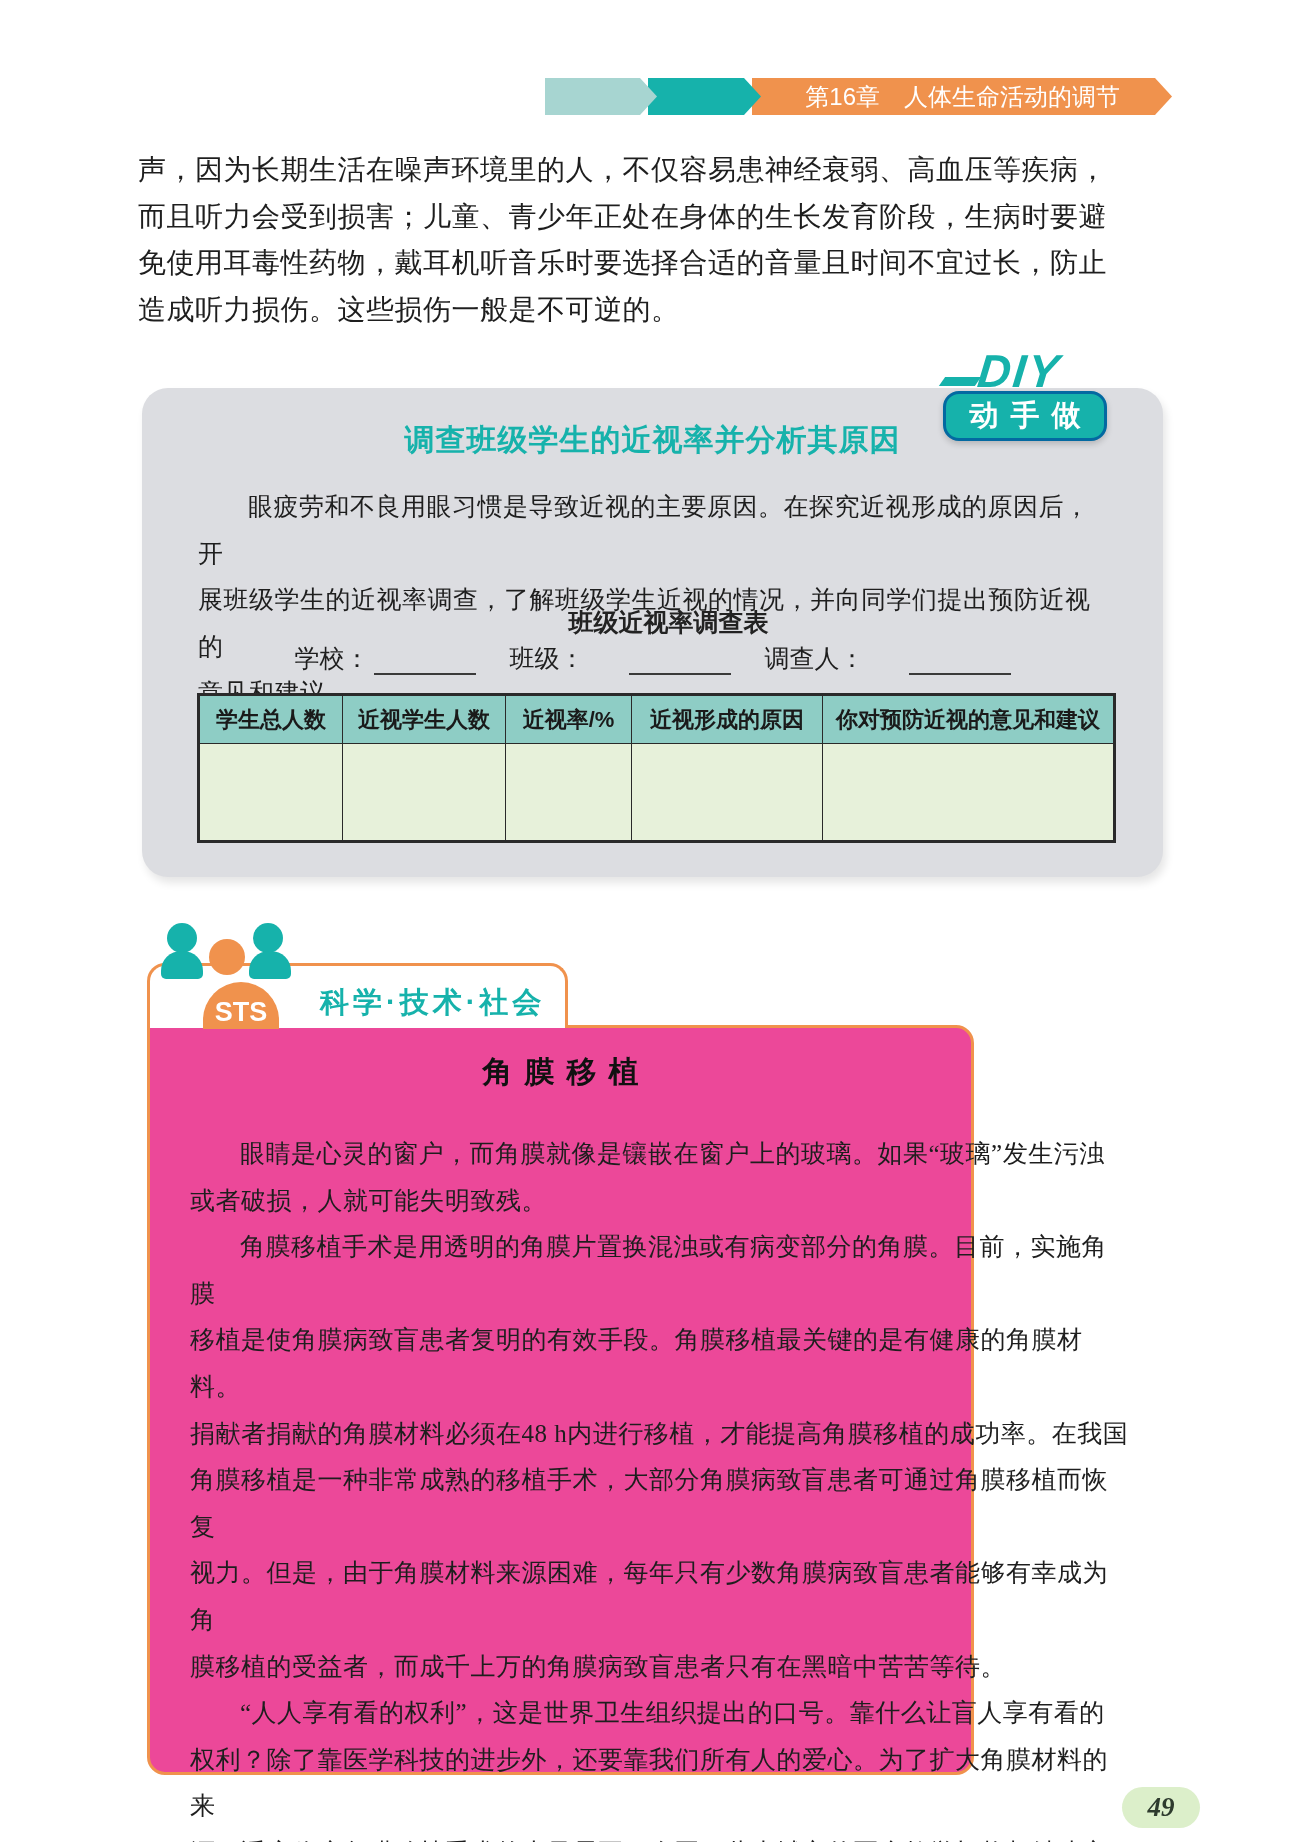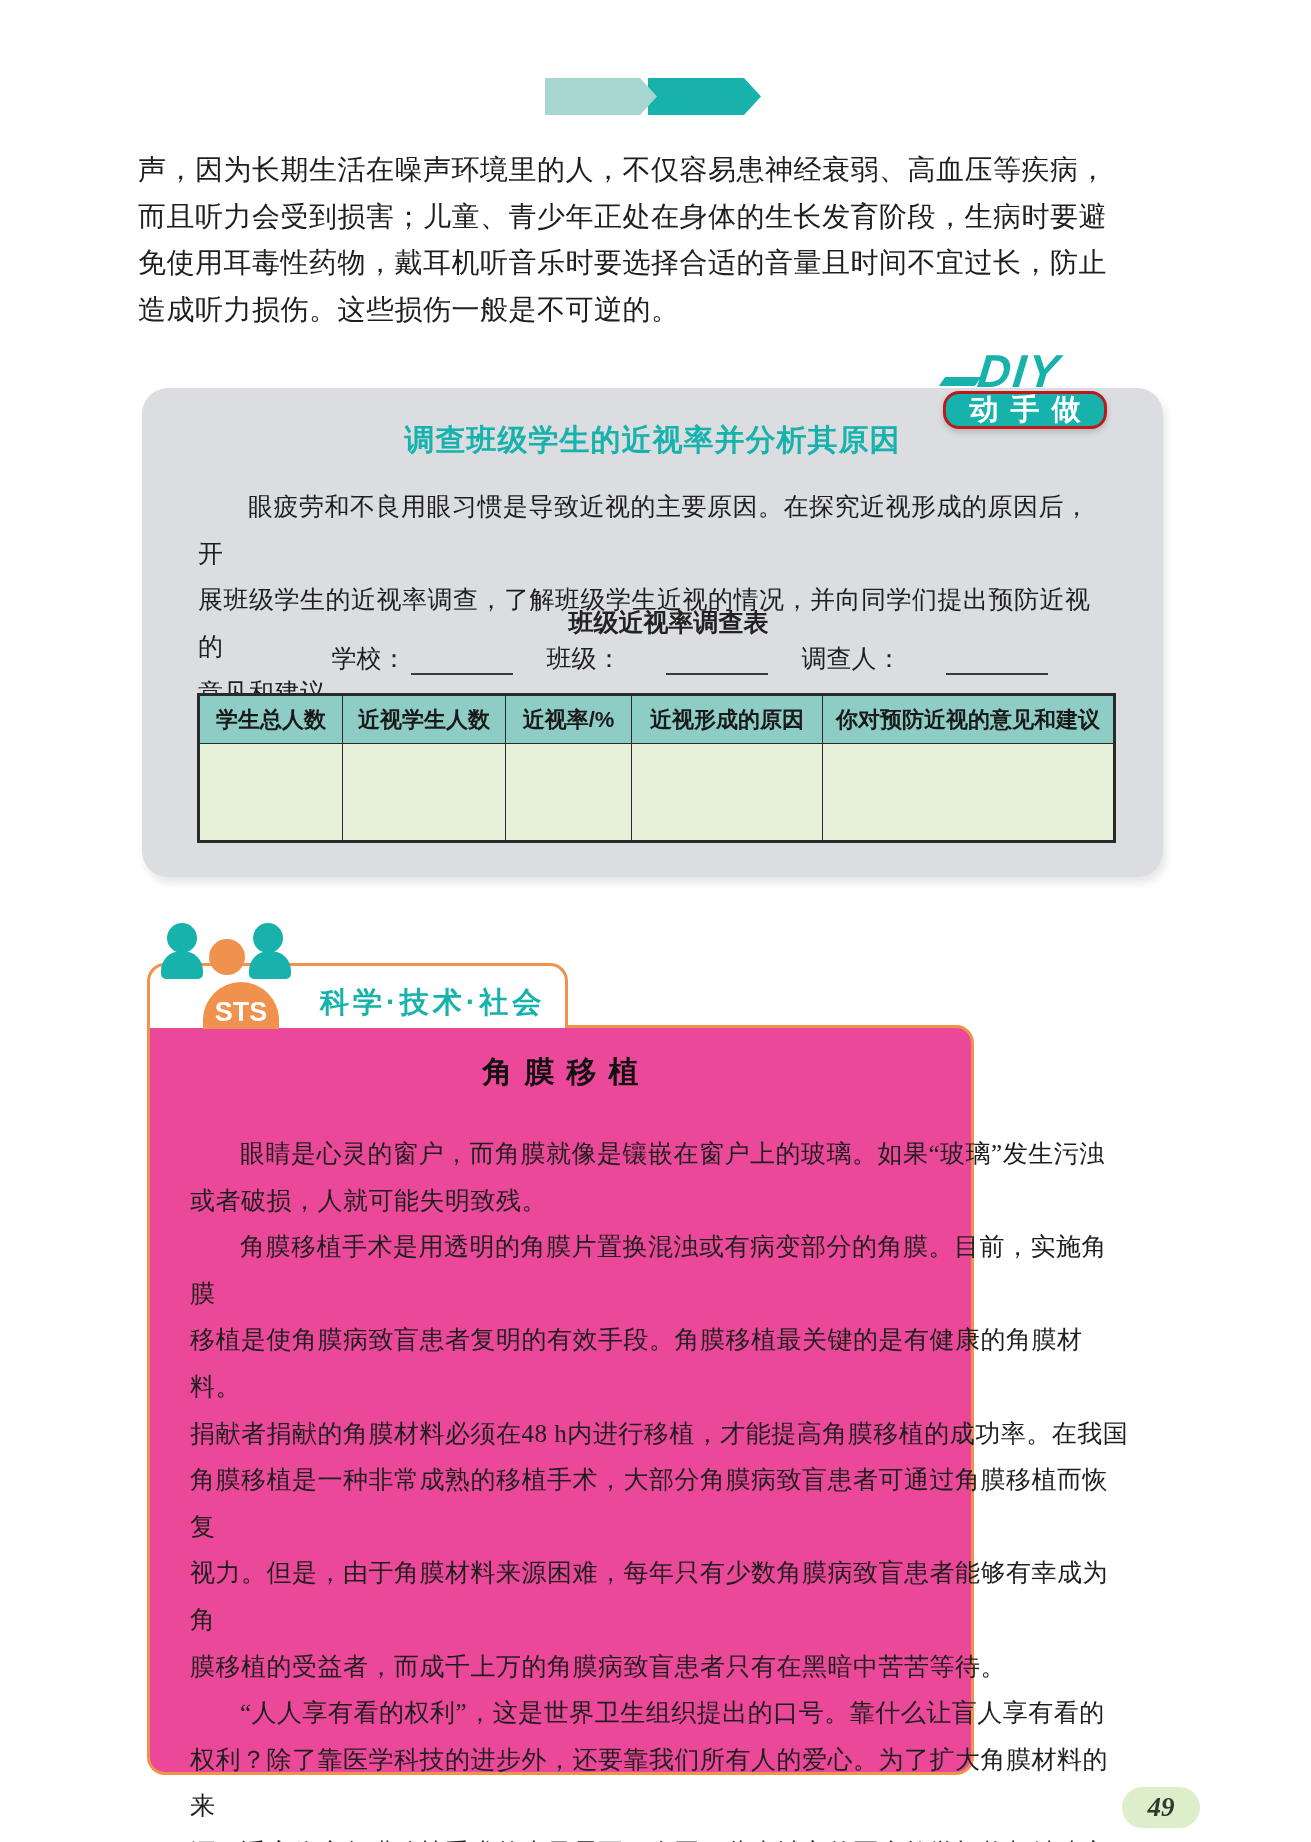--- a/index.html
+++ b/index.html
@@ -30,41 +30,41 @@
   .diy-title { position:absolute; top:32px; left:0; width:100%; text-align:center;
                color:var(--teal,#16b2ab); font-family:"Liberation Sans", sans-serif;
                font-weight:bold; font-size:30px; letter-spacing:1px; }
   .diy-para { position:absolute; top:96px; left:56px; width:912px;
               font-size:25px; line-height:46.5px; letter-spacing:0.5px; }
   .diy-para .ind, .ind2 { text-indent:2em; }
   .survey-caption { position:absolute; top:218px; left:0; width:100%; text-align:center;
                     font-family:"Liberation Sans", sans-serif; font-weight:bold;
                     font-size:25px; color:#222;margin-left:16px; }
   .survey-fields { position:absolute; top:254px; left:0; width:100%;
-                   display:flex; justify-content:center; font-size:25px;margin-left:37px; }
+                   display:flex; justify-content:center; font-size:25px; }
   .survey-fields .fld { display:flex; align-items:flex-end; }
   .survey-fields .fld + .fld { margin-left:34px;gap:40px; }
   .survey-fields .u { display:inline-block; width:102px; height:30px;
                       border-bottom:2px solid #3a3a3a; margin-left:4px; }
   .survey-table { position:absolute; top:305px; left:55px; border-collapse:collapse;
                   table-layout:fixed; border:3px solid #2a2a2a; }
   .survey-table th { background:var(--table-header-bg,#8ecdc5); border:1.5px solid #2a2a2a;
                      font-family:"Liberation Sans", sans-serif; font-weight:bold;
                      font-size:22px; color:#1a1a1a; height:47px; padding:0 4px; }
   .survey-table td { background:var(--table-cell-bg,#e7f1da); border:1.5px solid #2a2a2a;
                      height:94px; }
 
   
   .diy-swoosh { position:absolute; left:942px; top:377px; width:36px; height:9px;
                 background:var(--teal,#16b2ab); transform:skewX(-35deg); z-index:6; }
   .diy-logo { position:absolute; left:978px; top:344px; color:var(--teal,#16b2ab);
               font-family:"Liberation Sans", sans-serif; font-style:italic; font-weight:800;
               font-size:46px; letter-spacing:2px; transform:skewX(-6deg); z-index:6; }
-  .diy-pill { position:absolute; left:943px; top:391px; width:164px; height:38px;
-              background:var(--teal,#16b2ab); border:3px solid #b91c1c; border-radius:16px;
+  .diy-pill { position:absolute; left:943px; top:391px; width:164px; height:50px;
+              background:var(--teal,#16b2ab); border:3px solid #0369a1; border-radius:16px;
               box-sizing:border-box; display:flex; align-items:center; justify-content:center;
               color:#fff; font-family:"Liberation Sans", sans-serif; font-weight:bold;
               font-size:29px; letter-spacing:12px; text-indent:12px; z-index:6;
               box-shadow:0 3px 6px rgba(0,0,0,0.18); }
 
   
   .head { position:absolute; border-radius:50%; }
   .p-head-left  { left:167px; top:923px; width:30px; height:30px; background:var(--teal,#16b2ab); z-index:4; }
   .p-head-right { left:253px; top:923px; width:30px; height:30px; background:var(--teal,#16b2ab); z-index:4; }
   .p-head-mid   { left:209px; top:939px; width:36px; height:36px; background:var(--orange,#f0924d); z-index:5; }
@@ -99,20 +99,24 @@
                display:flex; align-items:center; justify-content:center;
                font-style:italic; font-weight:bold; font-size:27px; color:#2e3b2e; }
 </style>
 </head>
 <body>
 
 <div class="page">
 
   <div class="chev chev1"></div>
   <div class="chev chev2"></div>
+  <div class="chev chev3">
+    <span class="chap-label">第16章</span>
+    <span>人体生命活动的调节</span>
+  </div>
 
   <div class="intro">
     <div>声，因为长期生活在噪声环境里的人，不仅容易患神经衰弱、高血压等疾病，</div>
     <div>而且听力会受到损害；儿童、青少年正处在身体的生长发育阶段，生病时要避</div>
     <div>免使用耳毒性药物，戴耳机听音乐时要选择合适的音量且时间不宜过长，防止</div>
     <div>造成听力损伤。这些损伤一般是不可逆的。</div>
   </div>
 
   <div class="diy-box">
     <div class="diy-title">调查班级学生的近视率并分析其原因</div>

